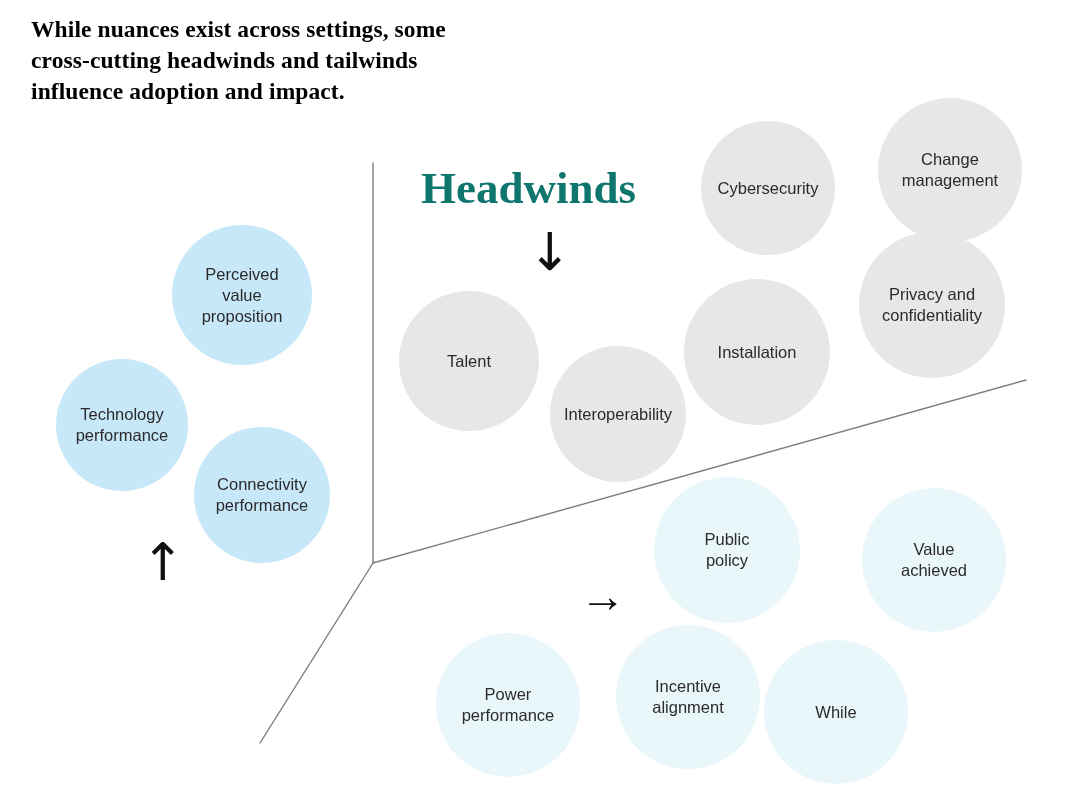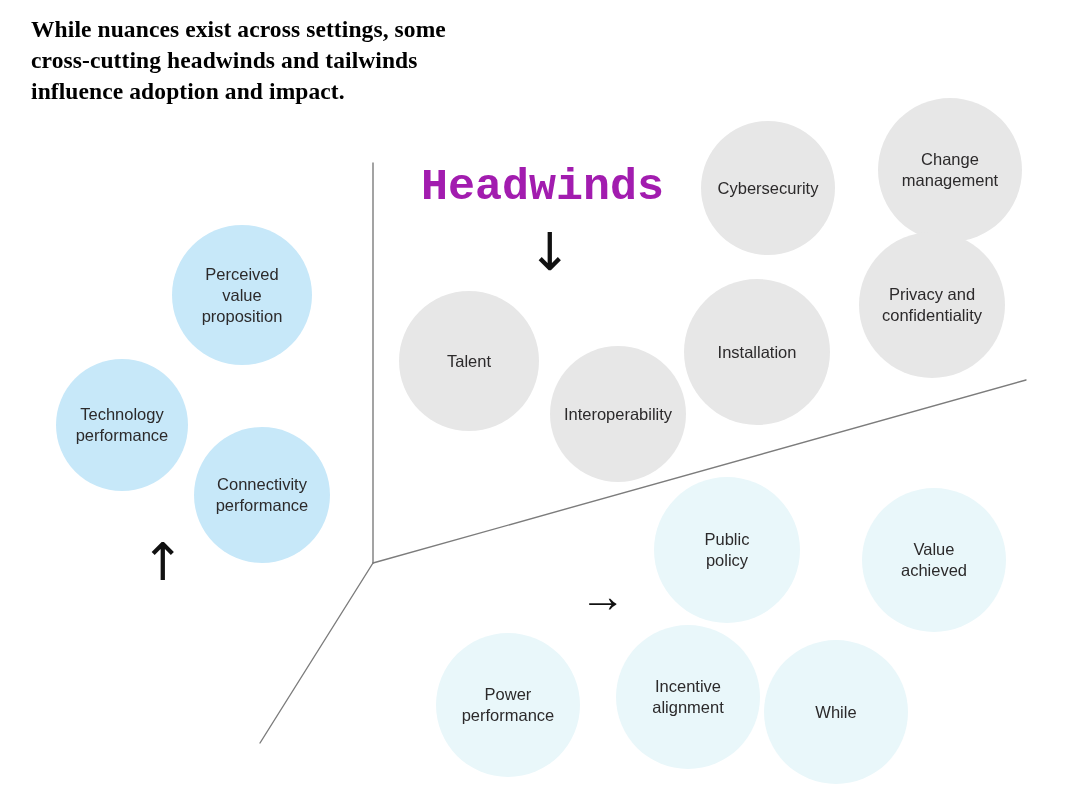--- a/index.html
+++ b/index.html
@@ -40,23 +40,23 @@
     left: 0;
     top: 0;
     width: 1080px;
     height: 801px;
     pointer-events: none;
   }
 
   
   .axis-label {
     position: absolute;
-    font-family: Liberation Mono, monospace;
+    font-family: Liberation Serif, serif;
     font-weight: bold;
-    color: #a21caf;
+    color: #0f766e;
     white-space: nowrap;
   }
   #label-headwinds {
     left: 421px;
     top: 162px;
     font-size: 45px;
     line-height: 52px;
   }
   #label-tailwinds {
     left: 48px;

